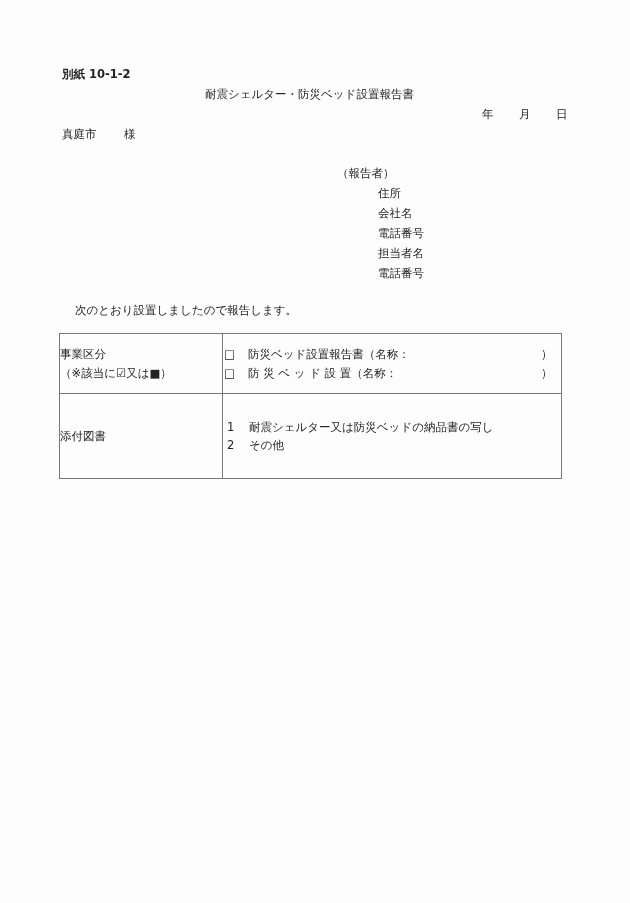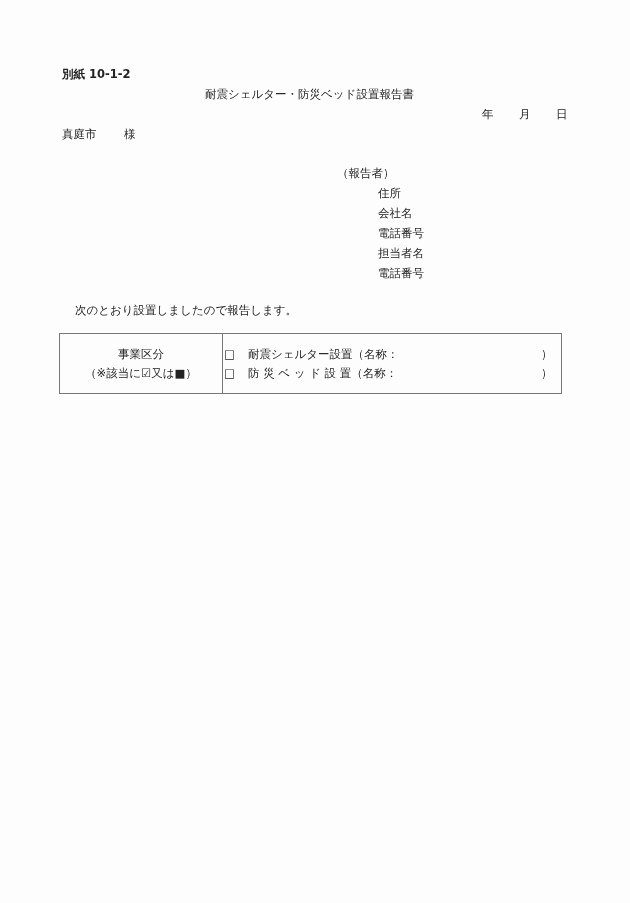--- a/index.html
+++ b/index.html
@@ -20,21 +20,21 @@
   .rep-field { left: 378px; }
   #intro { left: 75px; top: 303px; }
 
   table.form {
     position: absolute; left: 59px; top: 333px; width: 503px;
     border-collapse: collapse;
   }
   table.form td {
     border: 1.5px solid #777; padding: 0; vertical-align: middle;
   }
-  td.label { width: 162px; text-align: center; }
+  td.label { width: 162px; text-align: left; }
   td.value { padding-left: 3px; }
   .checkline { display: flex; line-height: 19px; }
   .checkline .box { width: 24px; padding-left: 1px; }
   .checkline .txt { flex: 1; }
   .checkline .close { width: 20px; }
   .date-cell { position: relative; height: 62px; }
   .date-cell span { position: absolute; top: 23px; }
   .attach { line-height: 18px; padding-left: 4px; }
   .attach .num { display: inline-block; width: 22px; }
 </style>
@@ -61,24 +61,35 @@
 <table class="form">
   <tbody>
       <tr style="height:60px">
     <td class="label">
       <div style="line-height:19px">事業区分</div>
       <div style="line-height:19px">（※該当に☑又は■）</div>
     </td>
     <td class="value">
       <div class="checkline">
         <span class="box">□</span>
-        <span class="txt">耐震シェルター設置（名称：</span>
+        <span class="txt">防災ベッド設置報告書（名称：</span>
         <span class="close">）</span>
       </div>
       <div class="checkline">
         <span class="box">□</span>
         <span class="txt">防 災 ベ ッ ド 設 置（名称：</span>
         <span class="close">）</span>
       </div>
     </td>
   </tr>
+  <tr style="height:85px">
+    <td class="label">添付図書</td>
+    <td class="value">
+      <div class="attach">
+        <span class="num">1</span><span>耐震シェルター又は防災ベッドの納品書の写し</span>
+      </div>
+      <div class="attach">
+        <span class="num">2</span><span>その他</span>
+      </div>
+    </td>
+  </tr>
 </tbody>
   </table>
 
 </body></html>

